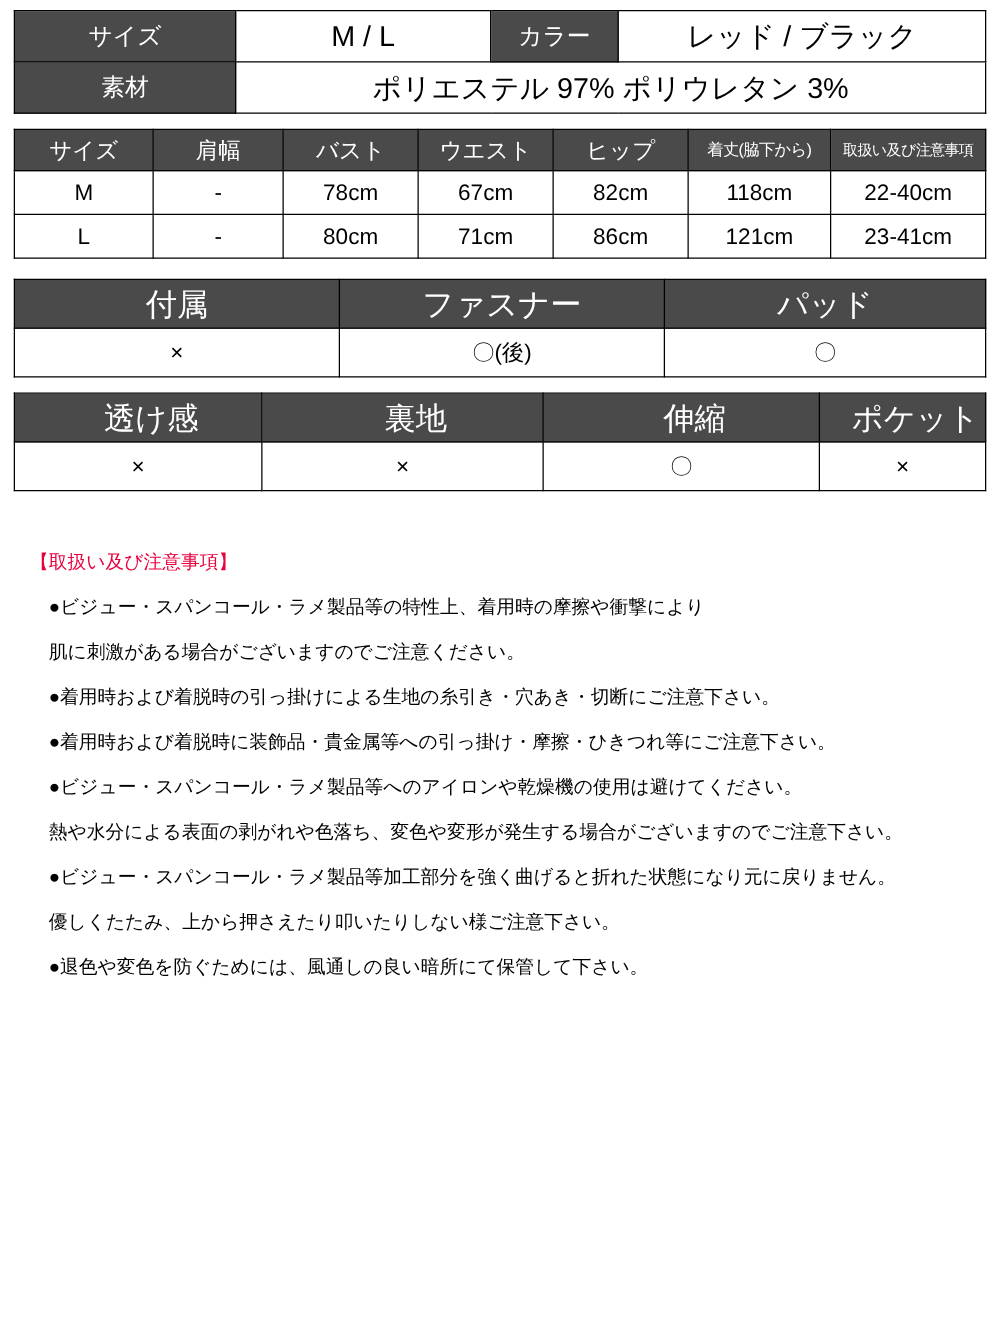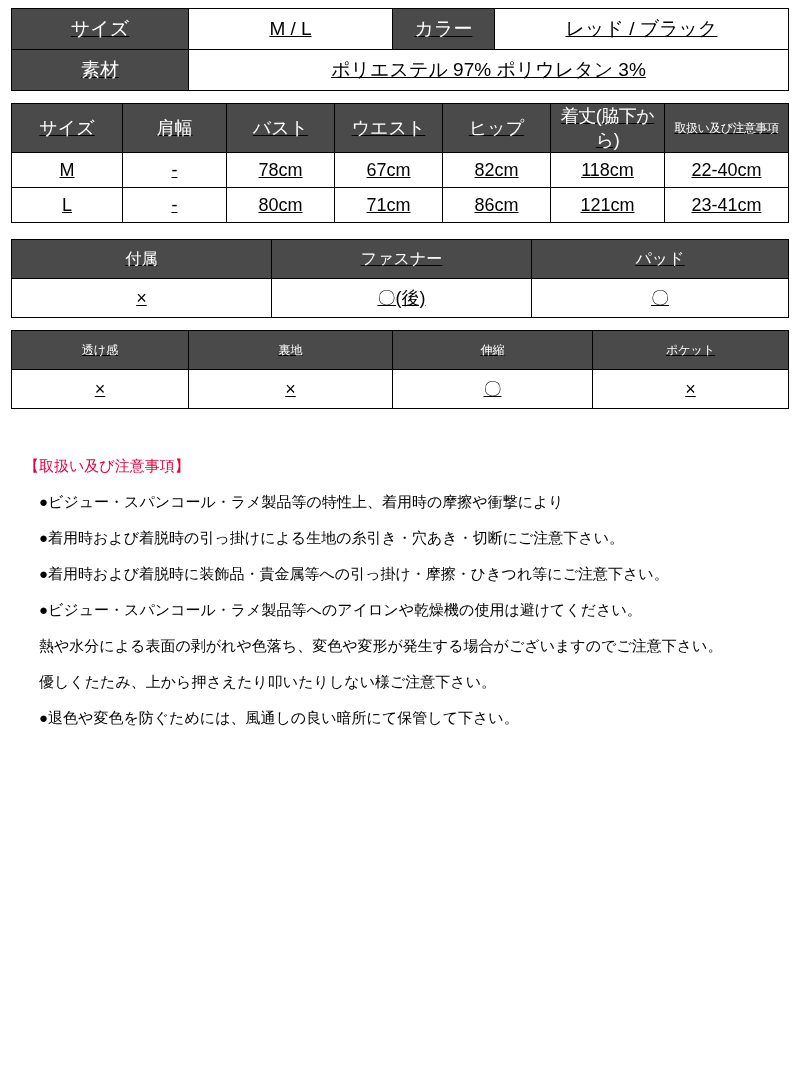--- a/index.html
+++ b/index.html
@@ -17,38 +17,37 @@
   .page {
     width: 800px;
     height: 1067px;
     position: relative;
     box-sizing: border-box;
   }
 
   table {
     border-collapse: collapse;
     table-layout: fixed;
-    text-decoration: underline;
   }
   td, th {
     border: 1px solid #000000;
     text-align: center;
     vertical-align: middle;
     font-weight: normal;
     padding: 0;
   }
 
   
   .t1 {
     width: 778px;
     margin: 8px 0 0 11px;
   }
   .t1 td {
     height: 40px;
-    font-size: 19px;
+    font-size: 23px;
   }
   .t1 .hd {
     background: #4a4a4a;
     color: #ffffff;
     font-size: 19px;
   }
 
   
   .t2 {
     width: 778px;
@@ -58,56 +57,57 @@
     height: 34px;
     font-size: 18px;
   }
   .t2 thead td {
     background: #4a4a4a;
     color: #ffffff;
     font-size: 18px;
     height: 32px;
   }
   .t2 thead td.small {
-    font-size: 18px;
+    font-size: 13px;
     letter-spacing: -0.5px;
   }
   .t2 thead td.small2 {
     font-size: 12px;
     letter-spacing: -0.5px;
   }
 
   
   .t3 {
     width: 778px;
     margin: 16px 0 0 11px;
   }
   .t3 td {
     height: 38px;
     font-size: 18px;
   }
   .t3 .hd {
     background: #4a4a4a;
     color: #ffffff;
-    font-size: 16px;
+    font-size: 25px;
   }
 
   
   .t4 {
     width: 778px;
     margin: 12px 0 0 11px;
   }
   .t4 td {
     height: 38px;
     font-size: 18px;
   }
   .t4 .hd {
     background: #4a4a4a;
     color: #ffffff;
-    font-size: 12px;
+    font-size: 25px;
+    padding-left: 21px;
   }
 
   .mark {
     font-size: 17px;
   }
 
   
   .notes {
     margin: 46px 0 0 24px;
     width: 756px;
@@ -208,21 +208,23 @@
         <td class="mark">×</td>
         <td class="mark">〇</td>
         <td class="mark">×</td>
       </tr>
     </tbody>
   </table>
 
   <div class="notes">
     <div class="ttl">【取扱い及び注意事項】</div>
     <p>●ビジュー・スパンコール・ラメ製品等の特性上、着用時の摩擦や衝撃により</p>
+    <p>肌に刺激がある場合がございますのでご注意ください。</p>
     <p>●着用時および着脱時の引っ掛けによる生地の糸引き・穴あき・切断にご注意下さい。</p>
     <p>●着用時および着脱時に装飾品・貴金属等への引っ掛け・摩擦・ひきつれ等にご注意下さい。</p>
     <p>●ビジュー・スパンコール・ラメ製品等へのアイロンや乾燥機の使用は避けてください。</p>
     <p>熱や水分による表面の剥がれや色落ち、変色や変形が発生する場合がございますのでご注意下さい。</p>
+    <p>●ビジュー・スパンコール・ラメ製品等加工部分を強く曲げると折れた状態になり元に戻りません。</p>
     <p>優しくたたみ、上から押さえたり叩いたりしない様ご注意下さい。</p>
     <p>●退色や変色を防ぐためには、風通しの良い暗所にて保管して下さい。</p>
   </div>
 
 </div>
 
 </body></html>

